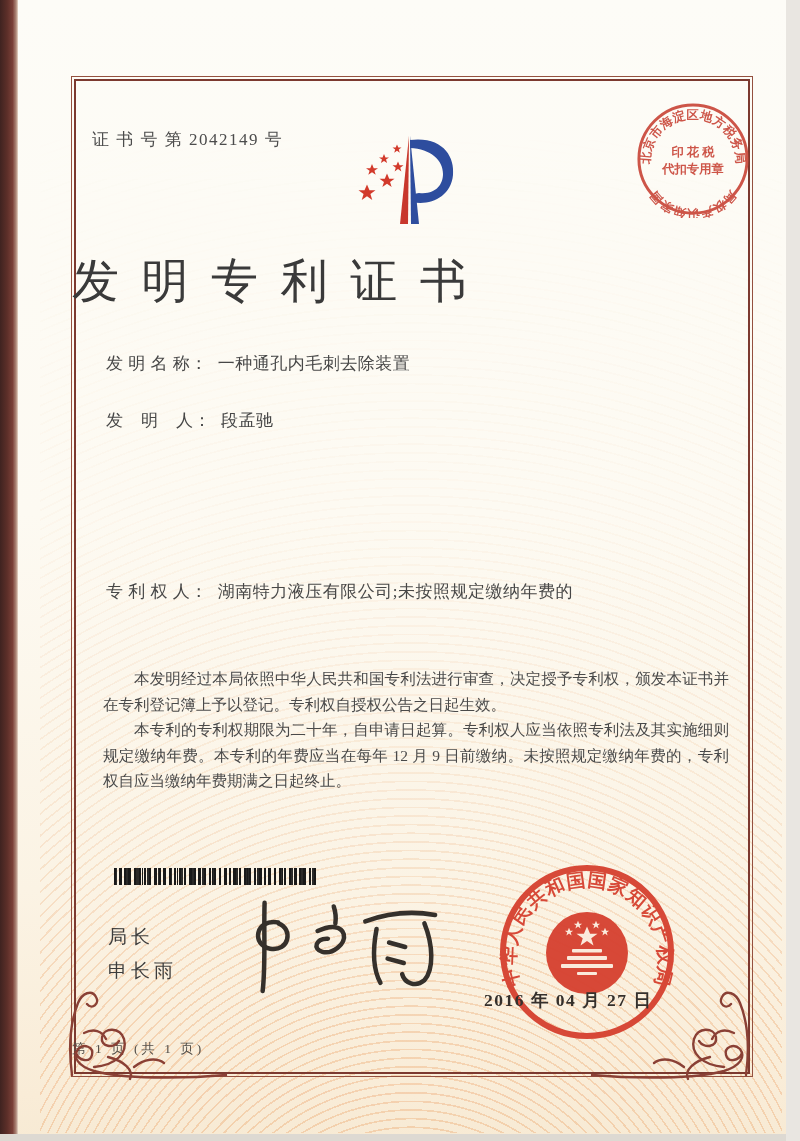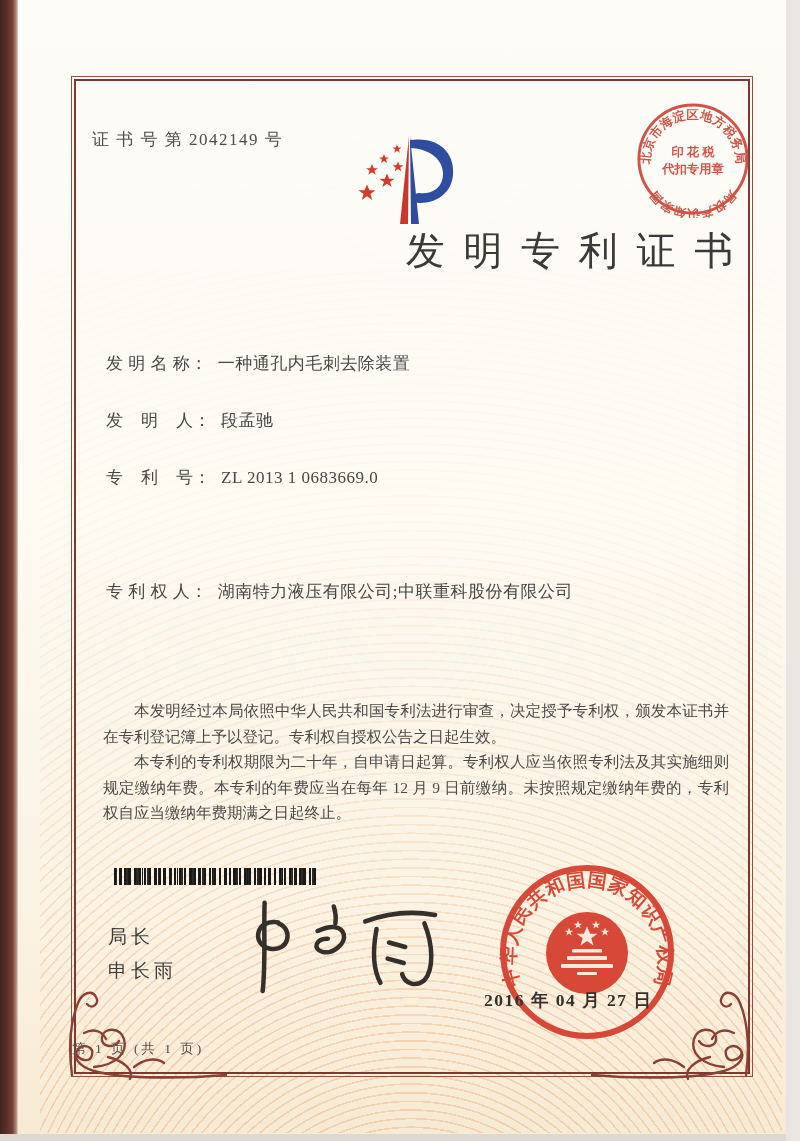--- a/index.html
+++ b/index.html
@@ -11,26 +11,26 @@
         background:linear-gradient(90deg,#3f2320 0%,#5d2f29 40%,#7a4038 70%,#b08a7b 90%,#e8d8c9 100%);}
   .bottom-edge{position:absolute;left:0;bottom:0;width:100%;height:7px;background:#ddd9d2;z-index:7;}
   .waves{position:absolute;left:24px;right:4px;top:120px;bottom:8px;z-index:0;
         background:repeating-radial-gradient(120% 95% at 50% 120%,rgba(233,148,82,0.30) 0 1.5px,rgba(255,255,255,0) 1.5px 8px);
         -webkit-mask-image:linear-gradient(180deg,rgba(0,0,0,0) 0%,rgba(0,0,0,0.12) 40%,rgba(0,0,0,0.45) 68%,rgba(0,0,0,0.95) 88%,#000 100%);
         mask-image:linear-gradient(180deg,rgba(0,0,0,0) 0%,rgba(0,0,0,0.12) 40%,rgba(0,0,0,0.45) 68%,rgba(0,0,0,0.95) 88%,#000 100%);}
   .frame{position:absolute;left:55px;top:76px;width:680px;height:999px;border:1px solid #94503f;z-index:1;}
   .frame-inner{position:absolute;inset:2px;border:2px solid #7c392f;}
   .abs{position:absolute;z-index:2;}
   .certno{left:76px;top:128px;font-size:17px;letter-spacing:1.5px;color:#4c4c4c;}
-  .title{left:56px;width:680px;top:224px;text-align:right;font-size:39px;letter-spacing:0.48em;
+  .title{left:56px;width:680px;top:250px;text-align:left;font-size:47px;letter-spacing:0.48em;
          color:#3a3a3a;font-weight:500;}
   .field{left:90px;font-size:17px;color:#474747;letter-spacing:0.5px;white-space:nowrap;}
   .fvalue{margin-left:10px;}
   .paras{left:87px;top:666px;width:626px;font-size:15.5px;line-height:25.5px;color:#4a4a4a;
-         text-align:justify;margin-top:32px;}
+         text-align:justify;}
   .paras p{margin:0;text-indent:2em;}
   .barcode{left:98px;top:868px;width:203px;height:17px;
         background:
           repeating-linear-gradient(90deg,#191919 0 2px,rgba(0,0,0,0) 2px 5px),
           repeating-linear-gradient(90deg,#191919 0 1px,rgba(0,0,0,0) 1px 7px),
           repeating-linear-gradient(90deg,rgba(25,25,25,.92) 0 3px,rgba(0,0,0,0) 3px 11px);}
   .signer{left:92px;font-size:19px;color:#3c3c3c;font-family:"Liberation Sans","DejaVu Sans",sans-serif;
           letter-spacing:4px;text-align:center;}
   .sig{left:222px;top:890px;width:218px;height:104px;transform:rotate(-2deg);}
   .sealwrap{left:480px;top:861px;width:182px;height:182px;opacity:0.95;}
@@ -93,25 +93,22 @@
     </svg>
 
     <div class="abs title">发明专利证书</div>
 
     <div class="abs field" style="top:352px">
       <span>发 明 名 称：</span><span class="fvalue">一种通孔内毛刺去除装置</span>
     </div>
     <div class="abs field" style="top:409px">
       <span>发　明　人：</span><span class="fvalue">段孟驰</span>
     </div>
-    <div class="abs field" style="top:466px">
-      <span>专　利　号：</span><span class="fvalue">ZL 2013 1 0683669.0</span>
-    </div>
     <div class="abs field" style="top:580px">
-      <span>专 利 权 人：</span><span class="fvalue">湖南特力液压有限公司;中联重科股份有限公司</span>
+      <span>专 利 权 人：</span><span class="fvalue">湖南特力液压有限公司;未按照规定缴纳年费的</span>
     </div>
 
     <div class="abs paras">
       <p>本发明经过本局依照中华人民共和国专利法进行审查，决定授予专利权，颁发本证书并在专利登记簿上予以登记。专利权自授权公告之日起生效。</p>
       <p>本专利的专利权期限为二十年，自申请日起算。专利权人应当依照专利法及其实施细则规定缴纳年费。本专利的年费应当在每年 12 月 9 日前缴纳。未按照规定缴纳年费的，专利权自应当缴纳年费期满之日起终止。</p>
     </div>
 
     <div class="abs barcode"></div>
 
     <div class="abs signer" style="top:924px">局长</div>

